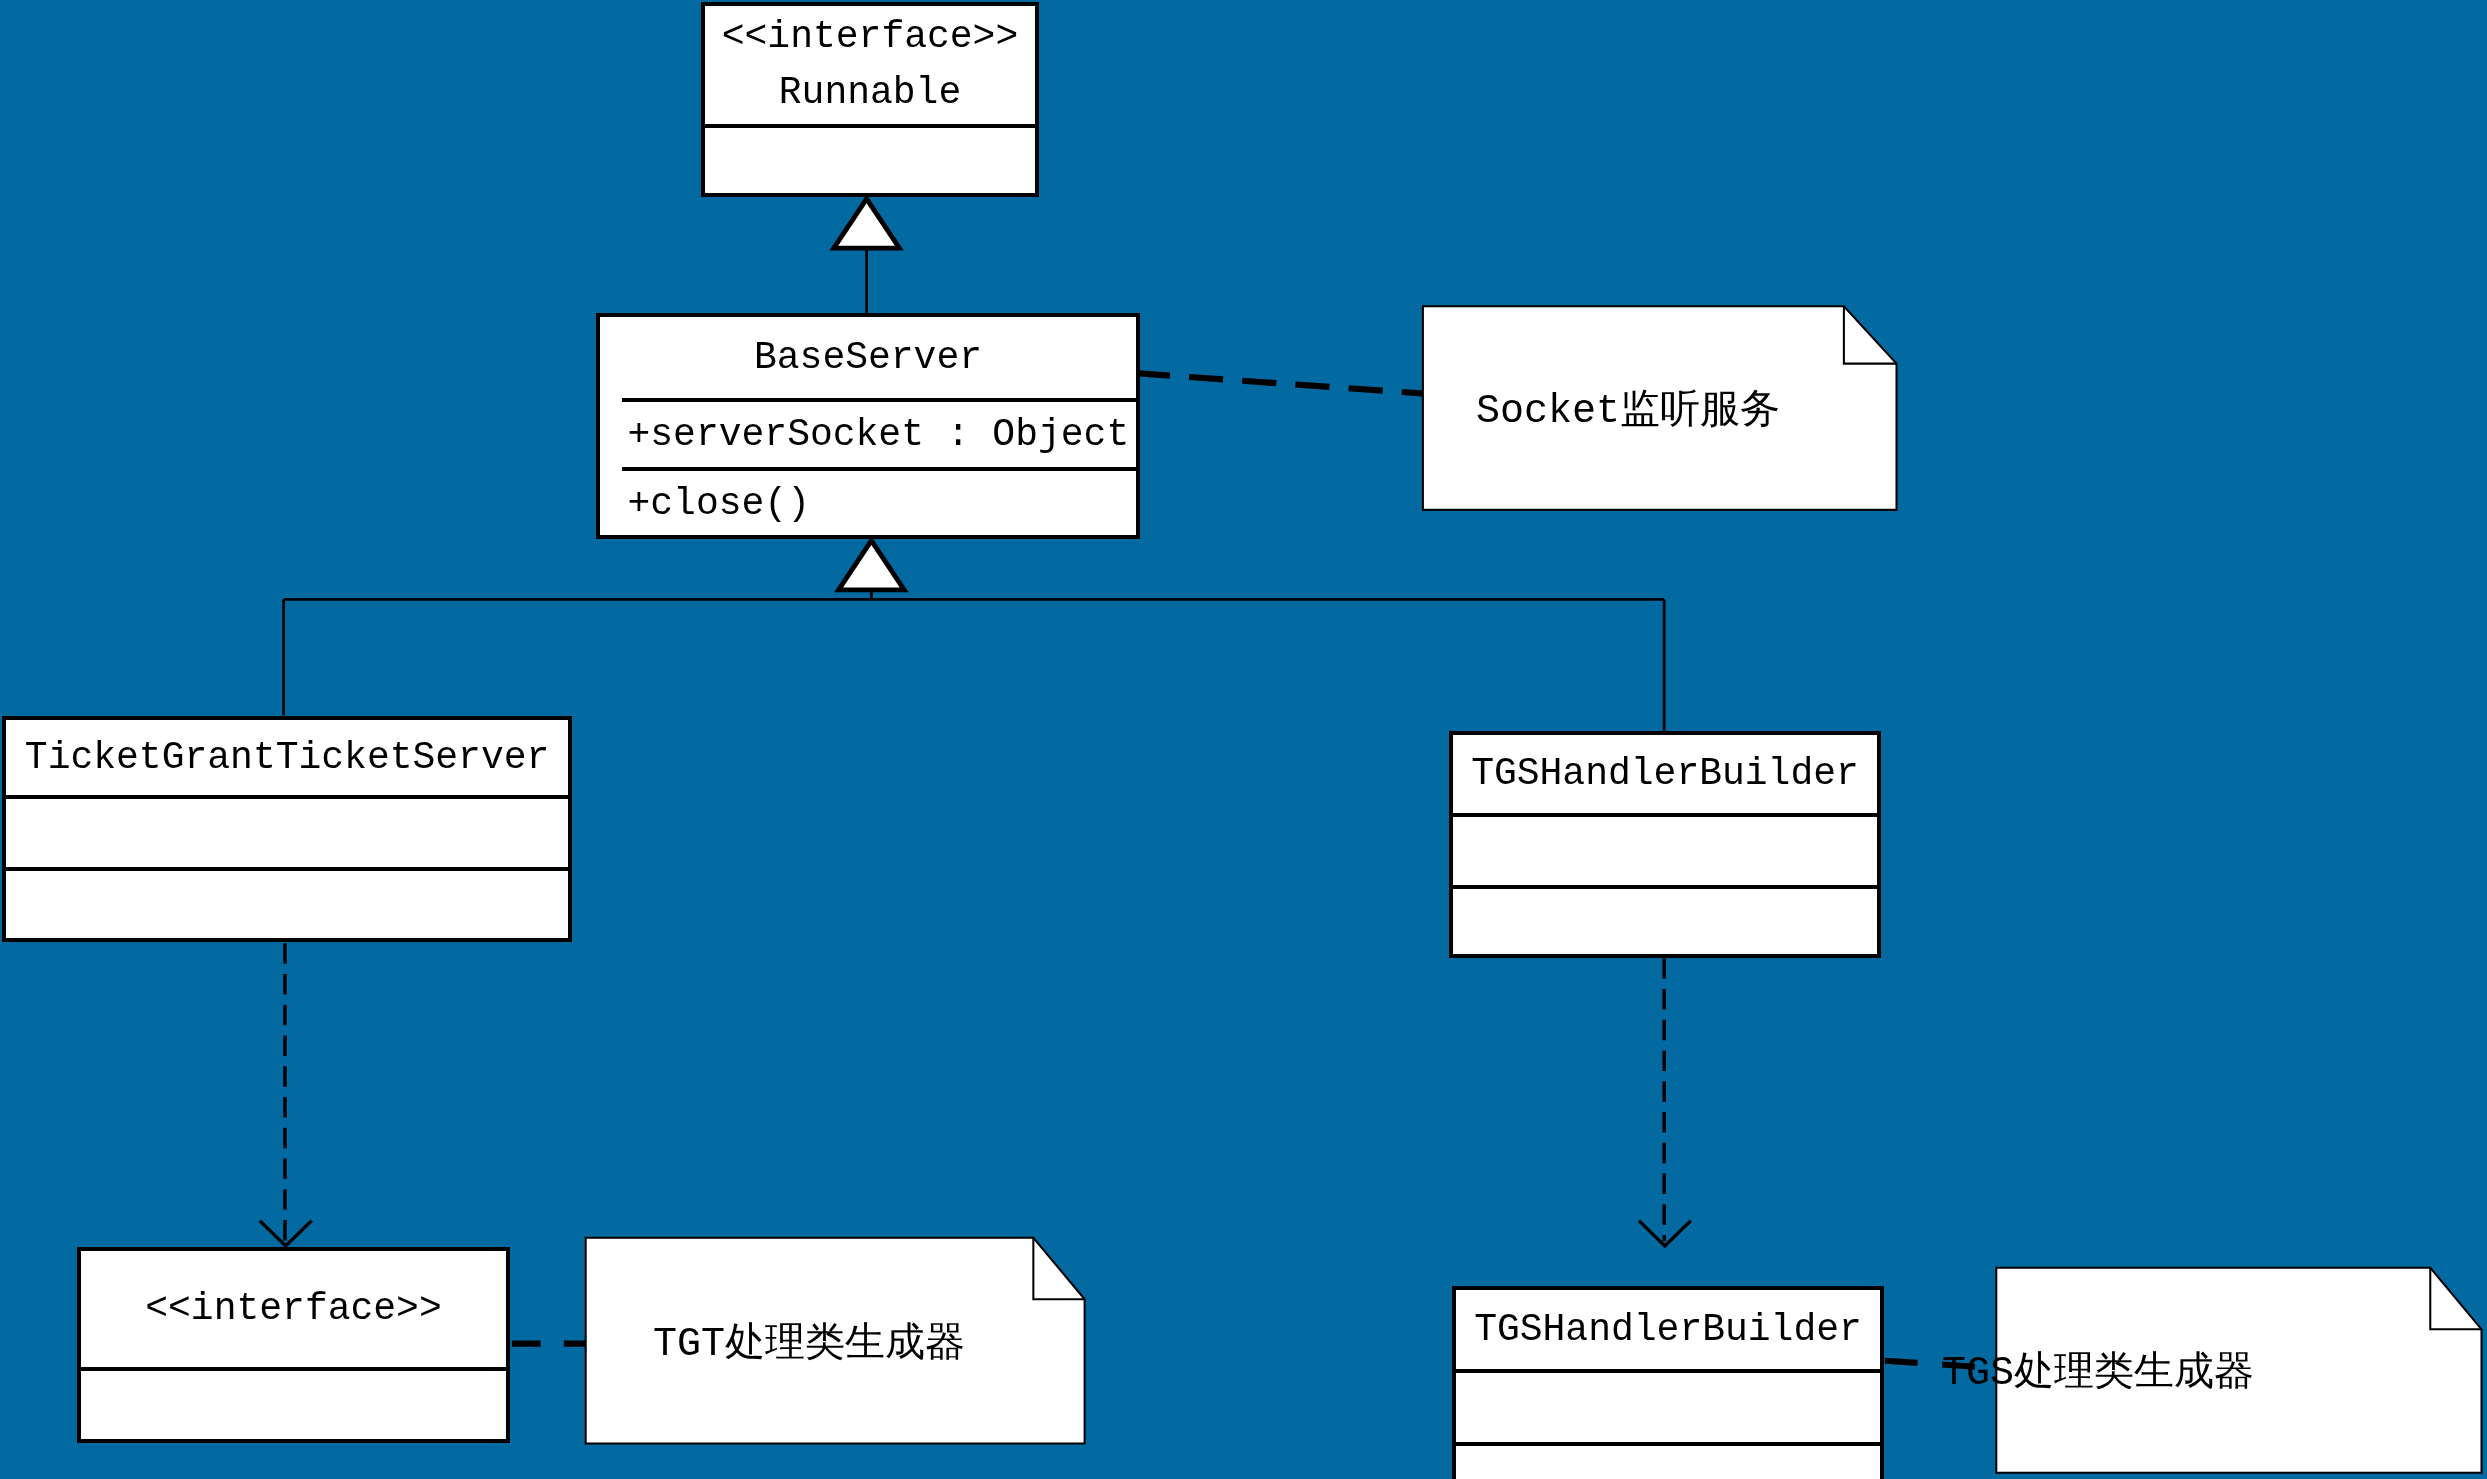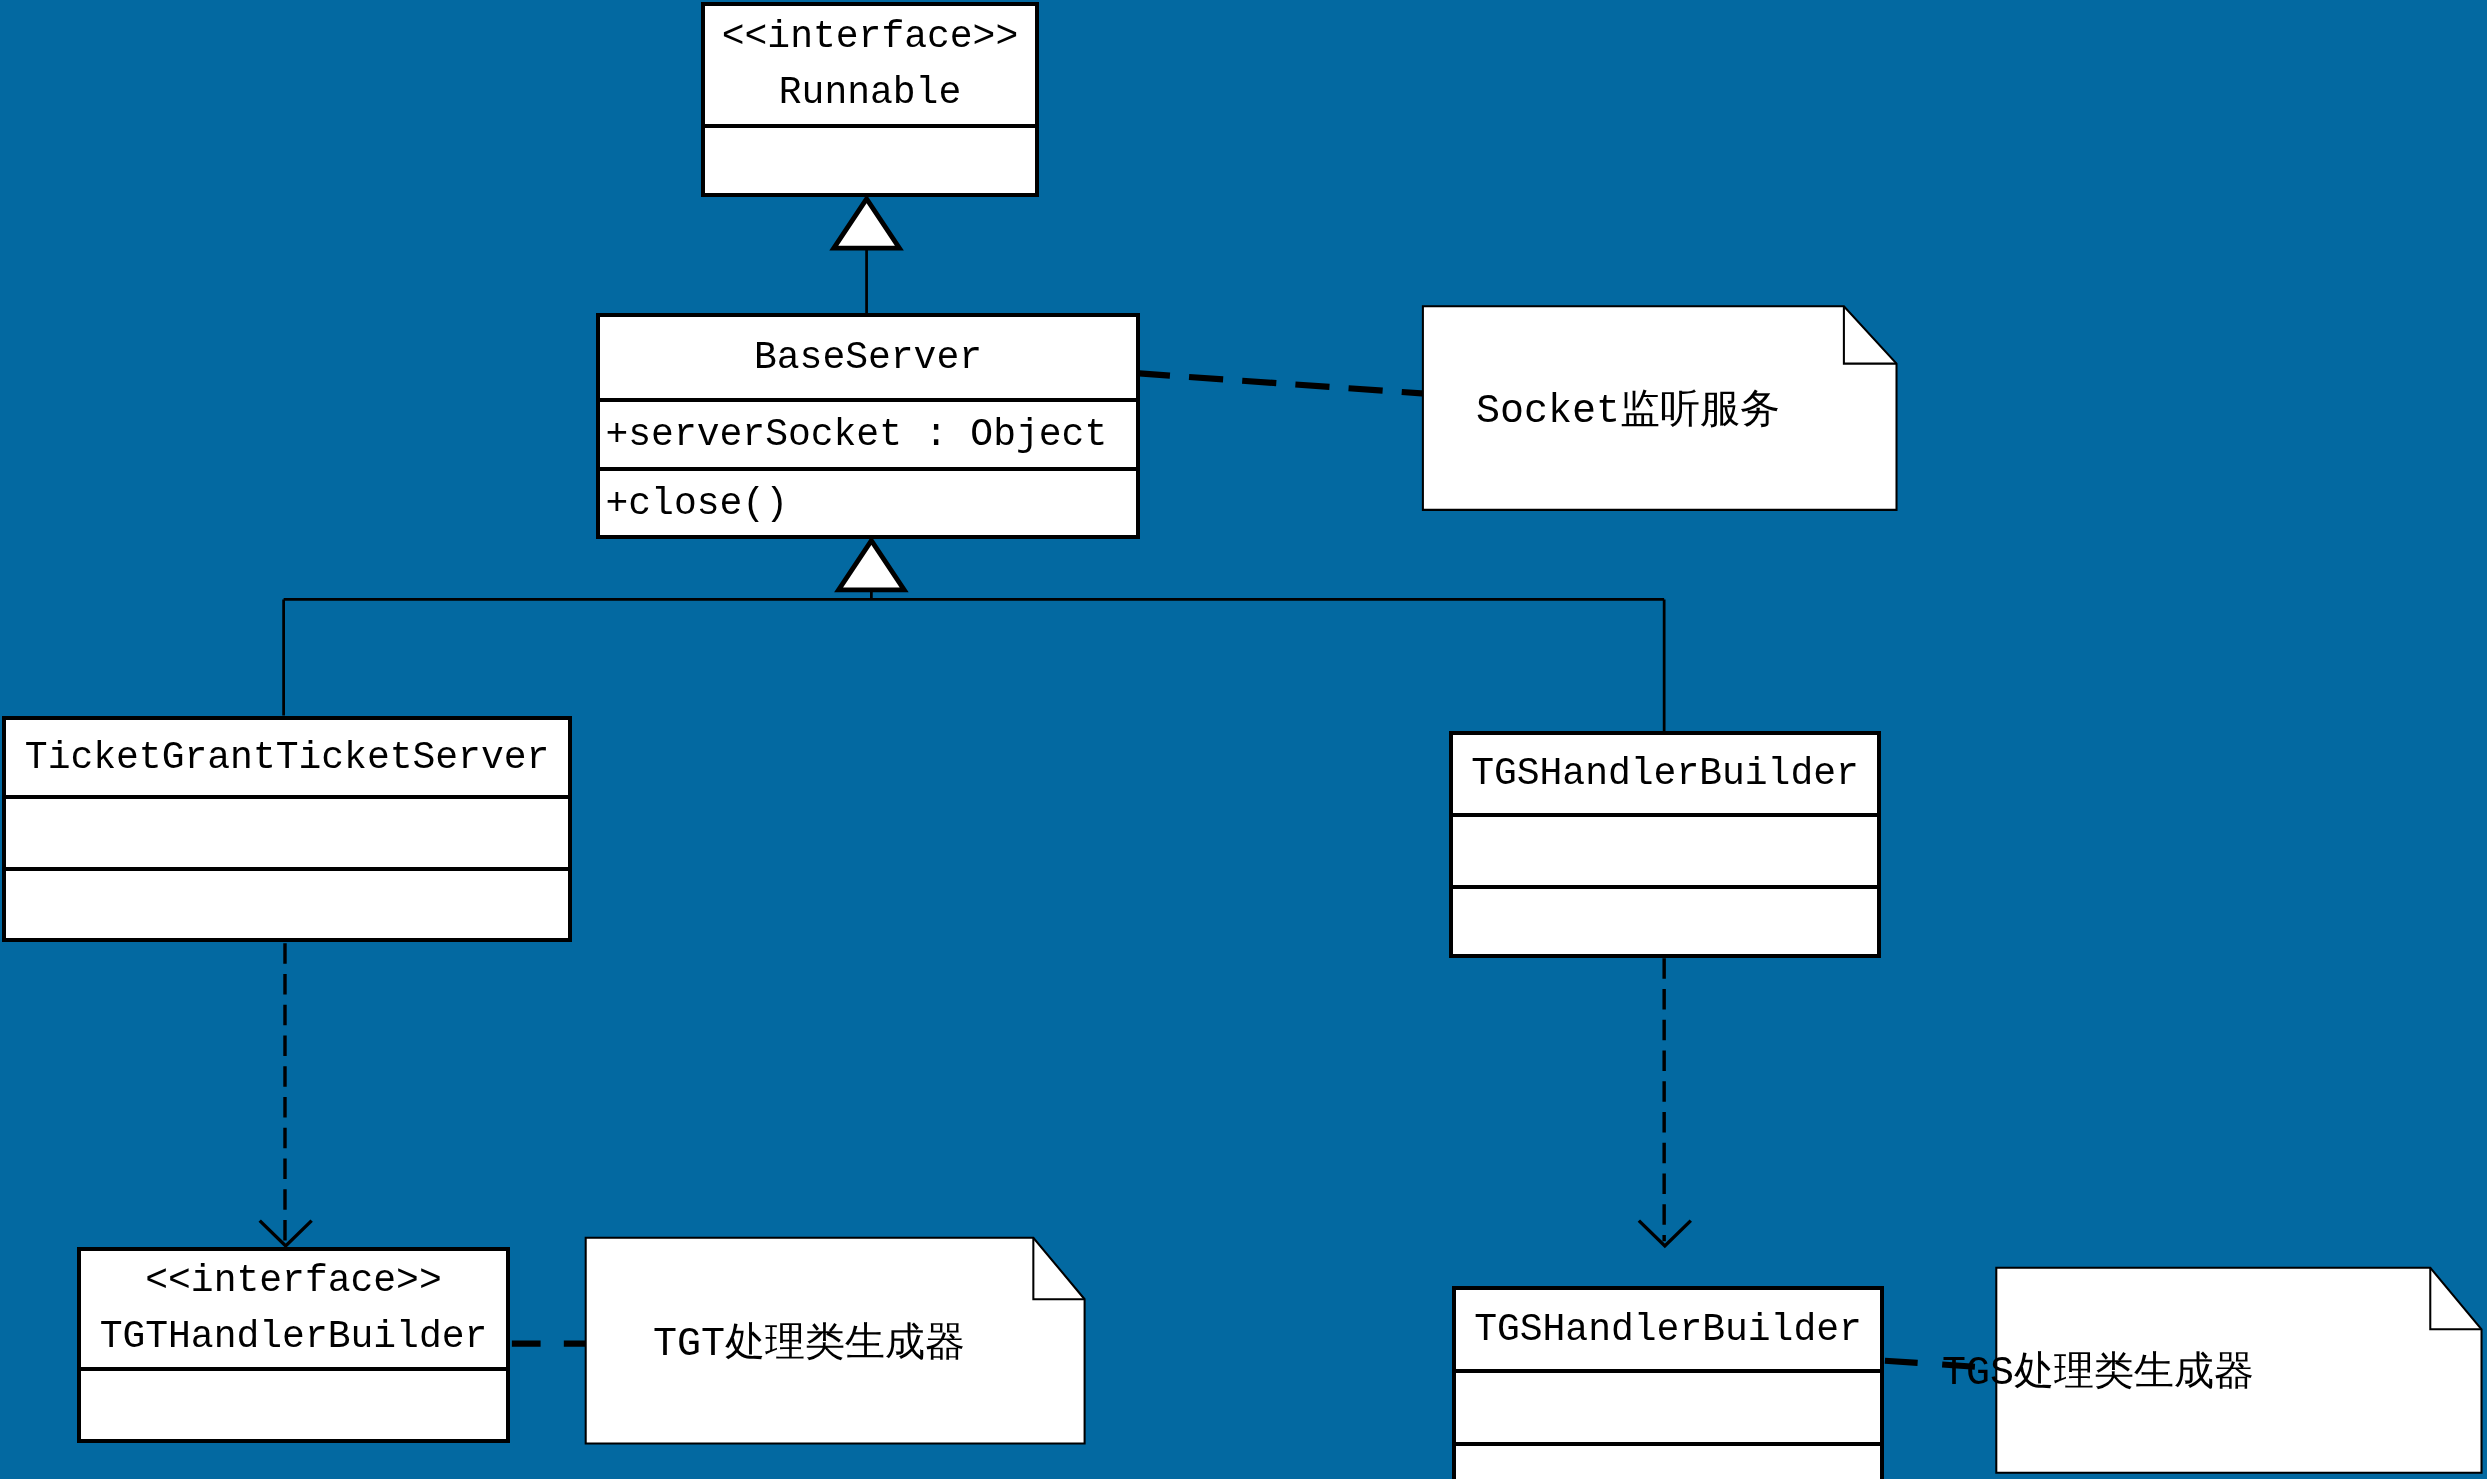--- a/index.html
+++ b/index.html
@@ -26,21 +26,21 @@
   .titlebox{
     display:flex;flex-direction:column;
     align-items:center;justify-content:center;
   }
   .stereo,.cname{
     font-size:38px;
     line-height:56px;
     white-space:nowrap;
     text-align:center;
   }
-  .memberbox{display:flex;align-items:center;}
+  .memberbox{display:flex;align-items:center;margin-left:22px;}
   .member{
     font-size:38px;
     line-height:41px;
     white-space:nowrap;
     padding-left:5.5px;
   }
   .note-text{
     position:absolute;
     display:flex;align-items:center;
     font-size:40px;
@@ -115,21 +115,20 @@
     <div class="cmp titlebox" style="height:78px">
       <div class="cname">TGSHandlerBuilder</div>
     </div>
     <div class="cmp sep" style="height:72px"></div>
     <div class="cmp sep grow"></div>
   </div>
 
   <div class="cls" style="left:77px;top:1247px;width:433px;height:196px">
     <div class="cmp titlebox" style="height:116px">
       <div class="stereo">&lt;&lt;interface&gt;&gt;</div>
-      <div class="cname">TGTHandlerBuilder</div>
     </div>
     <div class="cmp sep grow"></div>
   </div>
 
   <div class="cls" style="left:1452px;top:1286px;width:432px;height:228px">
     <div class="cmp titlebox" style="height:79px">
       <div class="cname">TGSHandlerBuilder</div>
     </div>
     <div class="cmp sep" style="height:73px"></div>
     <div class="cmp sep grow"></div>

